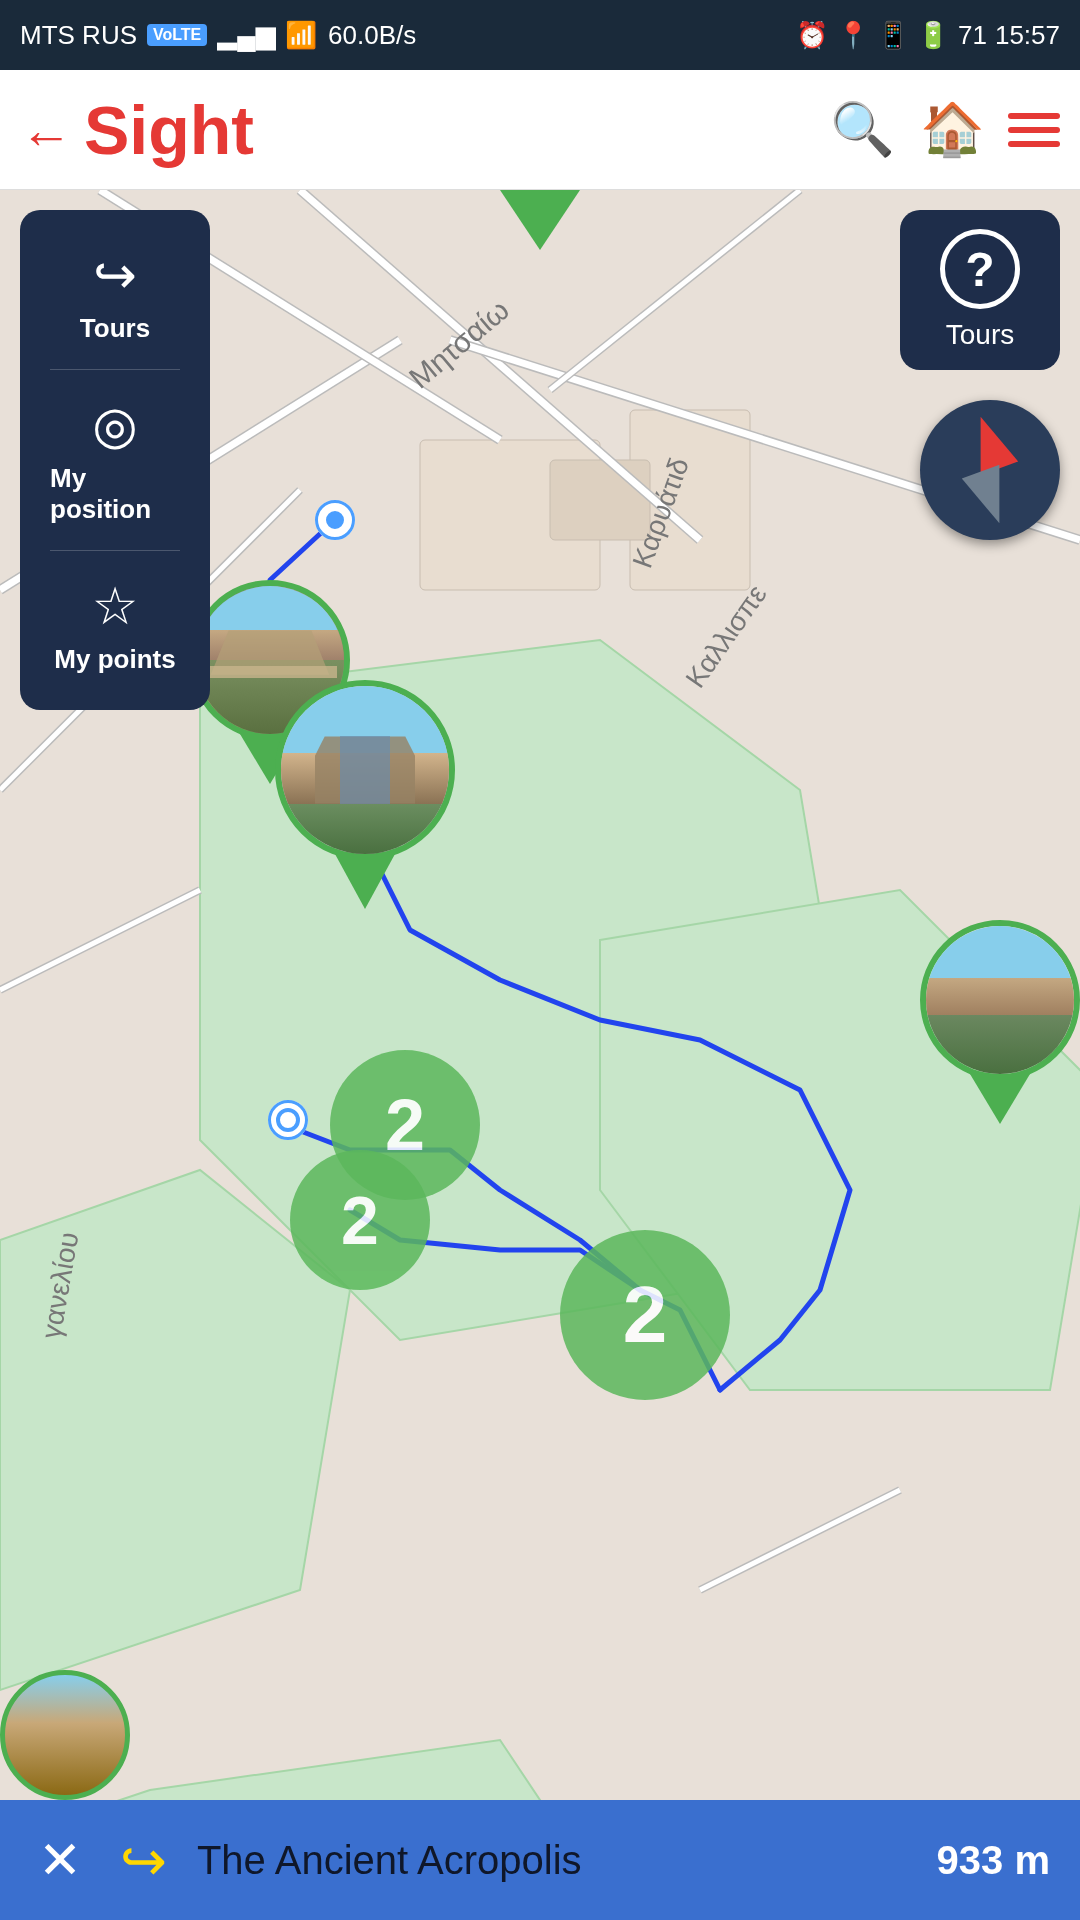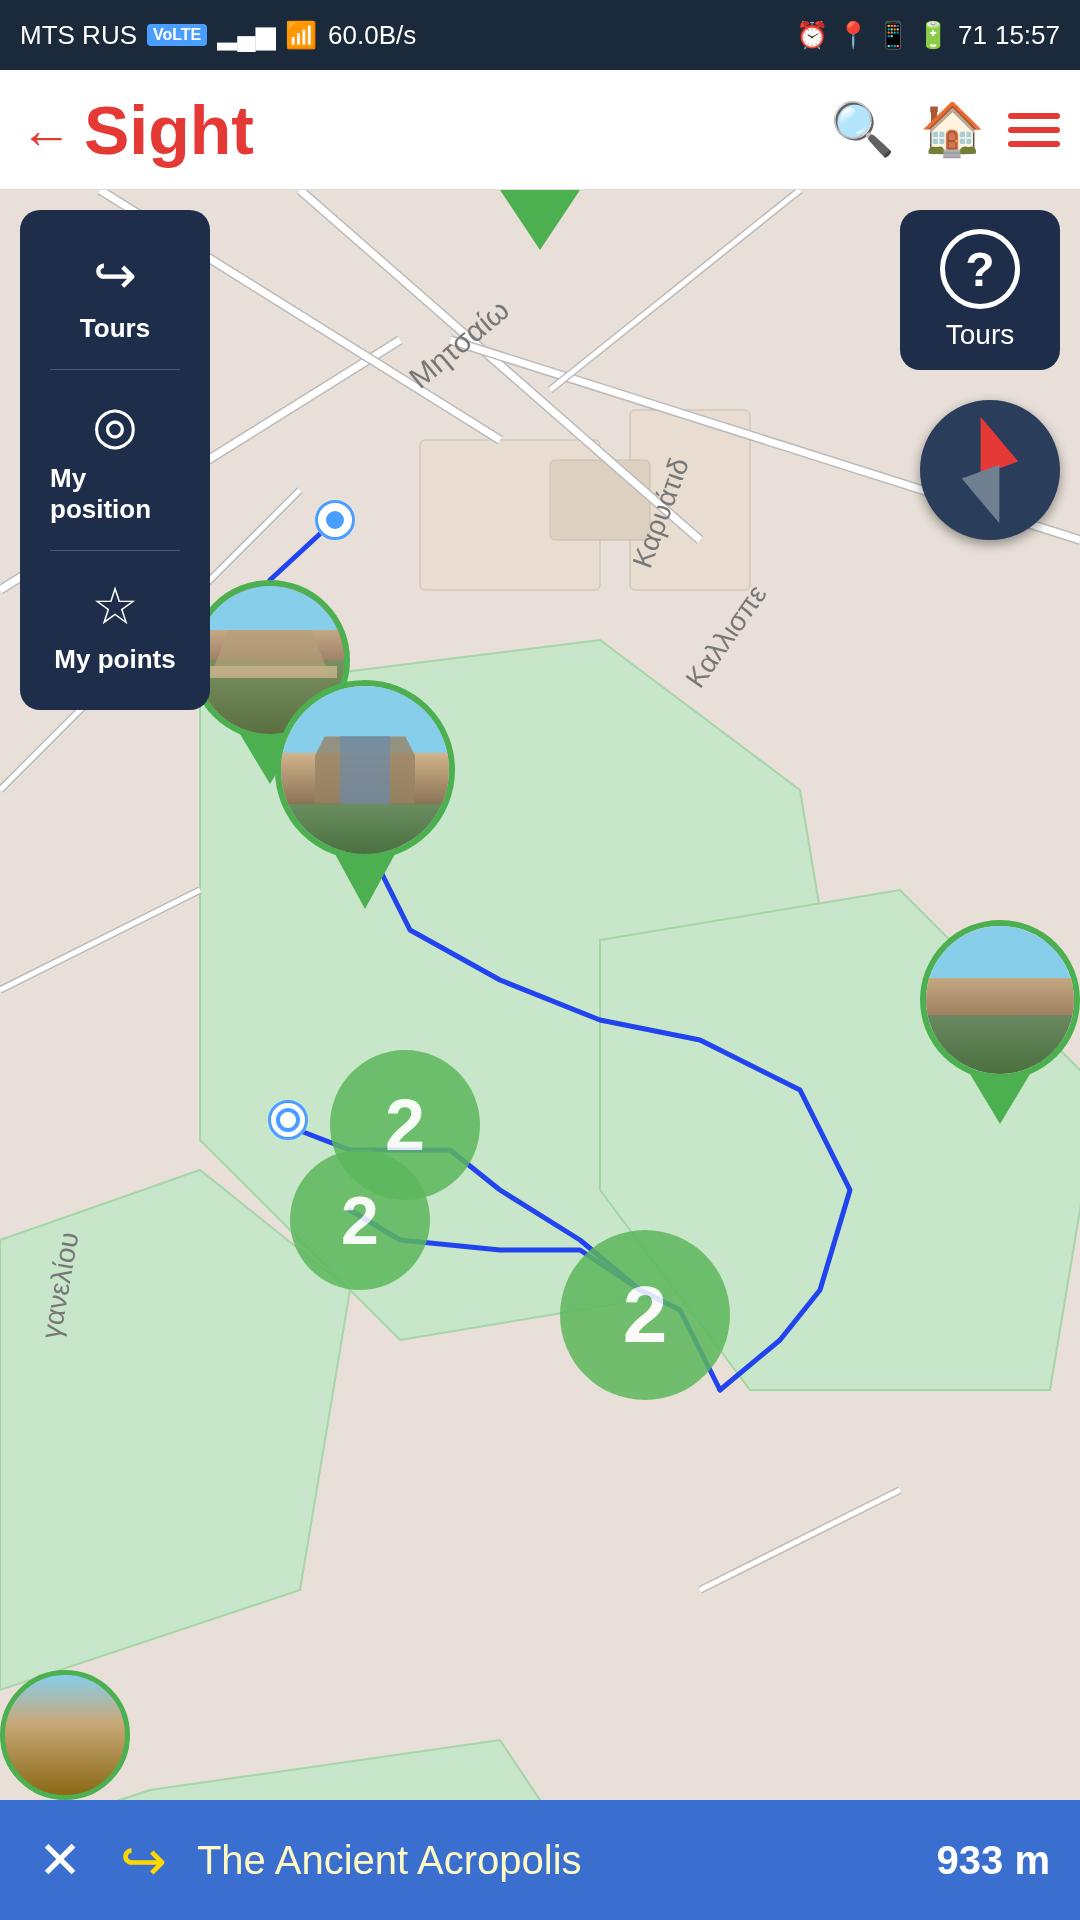--- a/index.html
+++ b/index.html
@@ -324,21 +324,21 @@
       font-size: 52px;
       cursor: pointer;
       width: 60px;
       text-align: center;
     }
     .bottom-nav-icon {
       font-size: 52px;
       margin: 0 10px;
     }
     .bottom-title {
-      color: #fef9c3;
+      color: #0f172a;
       font-size: 40px;
       font-weight: 500;
       flex: 1;
     }
     .bottom-distance {
       color: white;
       font-size: 40px;
       font-weight: bold;
     }
 

